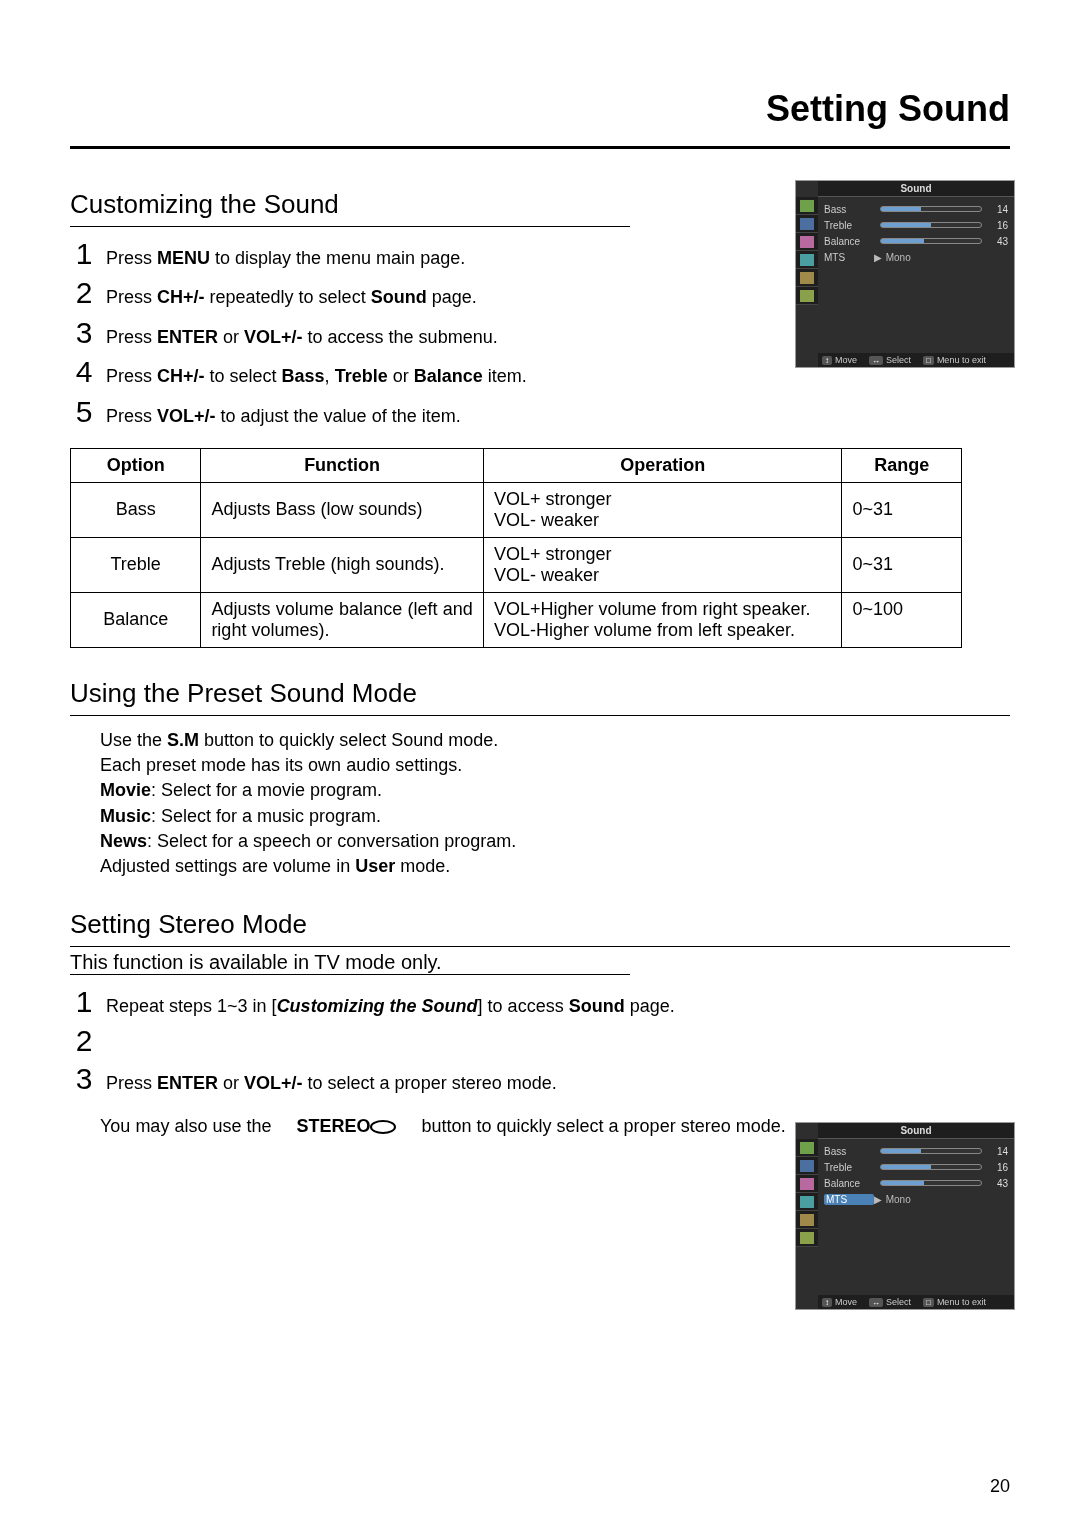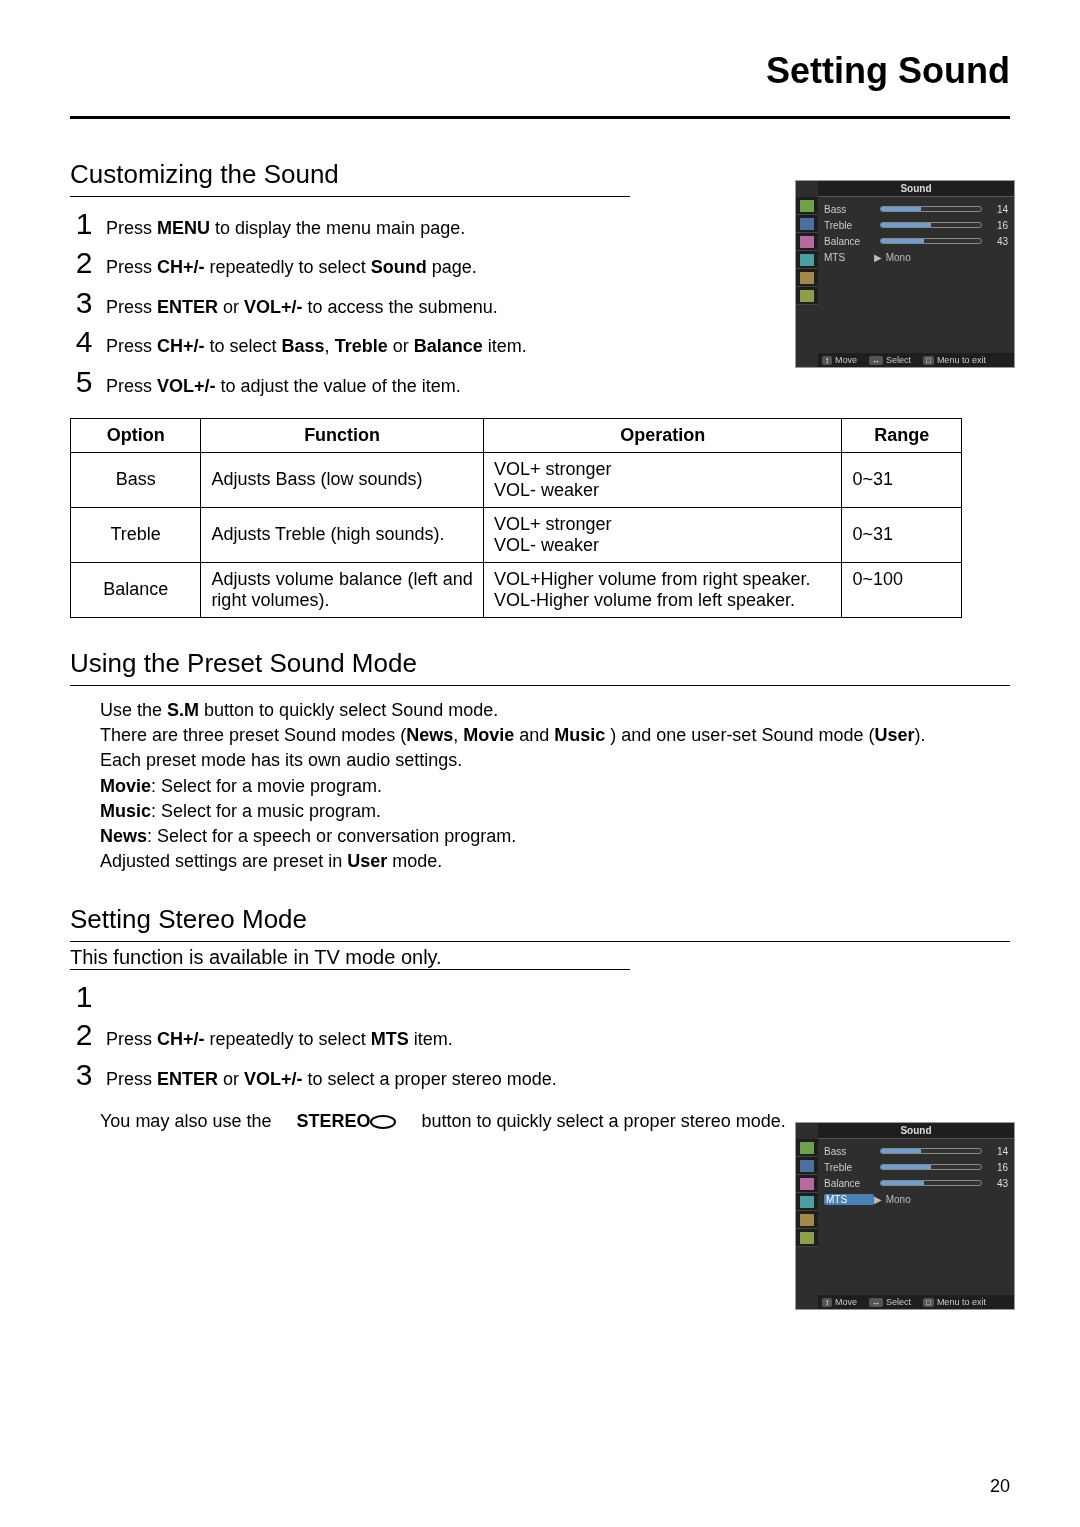--- a/index.html
+++ b/index.html
@@ -11,22 +11,23 @@
     color: #000;
     padding: 50px 70px 40px 70px;
     position: relative;
     font-size: 18px;
   }
   .page-title {
     text-align: right;
     font-size: 36px;
     font-weight: bold;
     border-bottom: 3px solid #000;
-    padding-bottom: 24px;
+    padding-bottom: 16px;
     margin-bottom: 40px;
+    margin-top: 38px;
   }
   h2.section {
     font-size: 26px;
     font-weight: normal;
     border-bottom: 1px solid #000;
     padding-bottom: 6px;
     margin-bottom: 12px;
     width: 560px;
   }
   h2.section.full { width: 100%; }
@@ -249,38 +250,37 @@
     <td class="just" style="white-space:pre-line">VOL+Higher volume from right speaker.
 VOL-Higher volume from left speaker.</td>
     <td style="vertical-align:top">0~100</td>
   </tr>
 </tbody>
   </table>
 
 <h2 class="section full">Using the Preset Sound Mode</h2>
 <div class="preset-block">
   <div><span>Use the </span><span class="b">S.M</span><span> button to quickly select Sound mode.</span></div>
-  <div><span>There are three preset Sound modes (</span><span class="b">News</span><span>, </span><span class="b">Movie</span><span> and </span><span class="b">Music</span><span> ) and one user-set Sound mode (</span><span class="b">User</span><span>).</span></div>
   <div>Each preset mode has its own audio  settings.</div>
   <div><span class="b">Movie</span><span>: Select for a movie program.</span></div>
   <div><span class="b">Music</span><span>: Select for a music program.</span></div>
   <div><span class="b">News</span><span>: Select for a speech or conversation program.</span></div>
-  <div><span>Adjusted settings are preset in </span><span class="b">User</span><span> mode.</span></div>
+  <div><span>Adjusted settings are volume in </span><span class="b">User</span><span> mode.</span></div>
 </div>
 
 <h2 class="section full" style="margin-bottom:4px;">Setting Stereo Mode</h2>
 <div class="subtext">This function is available in TV mode only.</div>
 <hr style="border:none;border-top:1px solid #000;width:560px;margin-bottom:12px;">
 <div class="steps">
   <div class="step">
       <div class="step-num">1</div>
+    <div class="step-text"><span>Repeat steps 1~3 in [</span><span class="bi">Customizing the Sound</span><span>] to access </span><span class="b">Sound</span><span> page.</span></div>
     </div>
   <div class="step">
       <div class="step-num">2</div>
-    <div class="step-text"><span>Press </span><span class="b">CH+/-</span><span> repeatedly to select </span><span class="b">MTS</span><span> item.</span></div>
     </div>
   <div class="step">
       <div class="step-num">3</div>
     <div class="step-text"><span>Press </span><span class="b">ENTER</span><span> or </span><span class="b">VOL+/-</span><span> to select a proper stereo mode.</span></div>
     </div>
 </div>
 <div class="stereo-note">
   <span>You may also use the </span><span class="b">STEREO</span><span class="icon-oval"></span>&nbsp;&nbsp;&nbsp;&nbsp;<span> button to quickly select a proper stereo mode.</span>
 </div>
 

